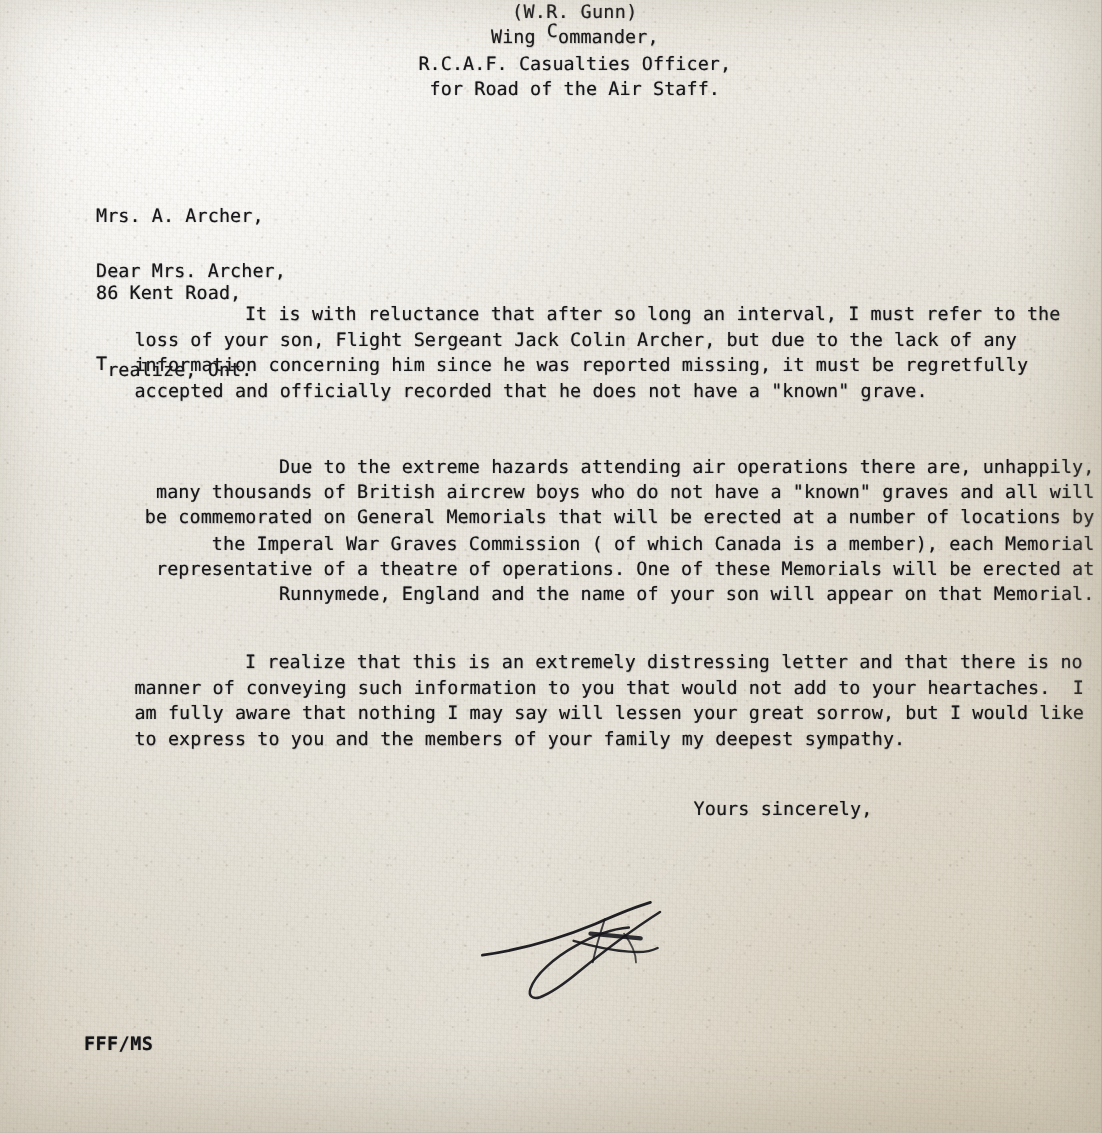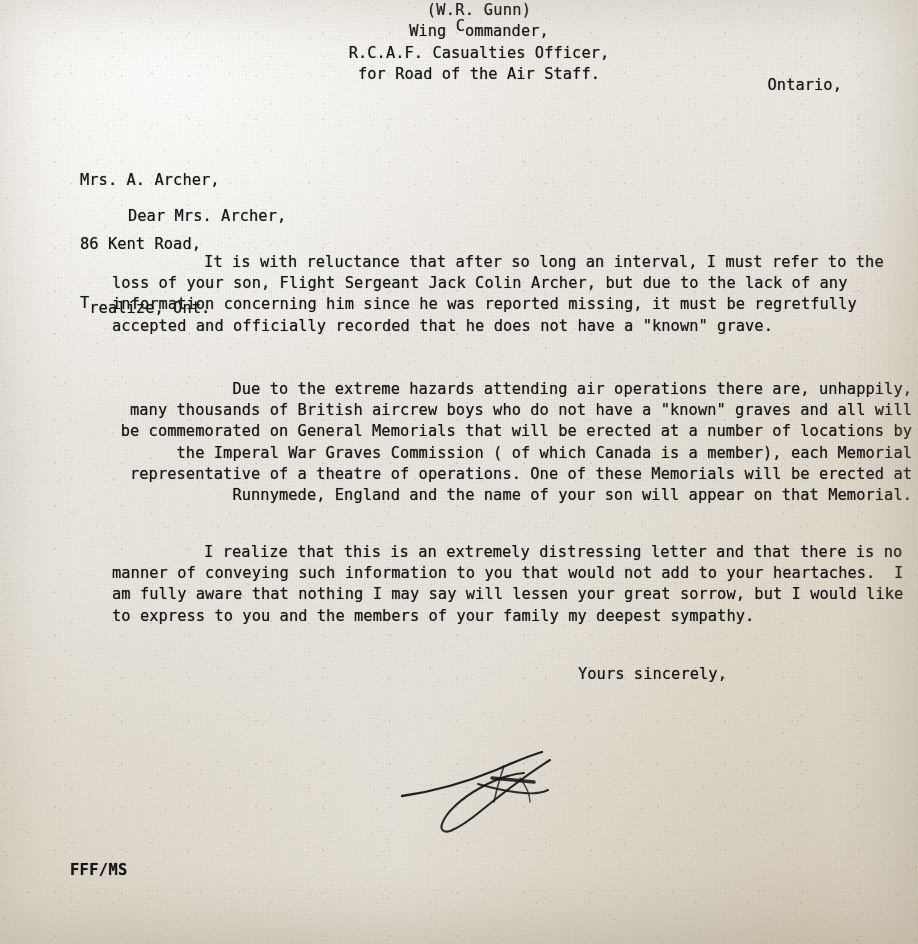--- a/index.html
+++ b/index.html
@@ -73,21 +73,21 @@
   .blk { position: absolute; white-space: pre; }
 
   
   #date-block {
     right: 76px;
     top: 33px;
     text-align: right;
   }
 
   #recipient-block { left: 80px; top: 128px; }
-  #salutation      { left: 80px; top: 206px; margin-left: 48px; }
+  #salutation      { left: 80px; top: 216px; }
 
   
   .raised {
     display: inline-block;
     vertical-align: baseline;
     position: relative;
     top: -5px;
   }
 
   .para {
@@ -142,21 +142,20 @@
 
 <div id="page">
 
   <div id="paper-base"></div>
   <div id="paper-grain"></div>
   <div id="paper-speckle"></div>
 
   <div id="content">
 
     <div class="blk" id="date-block">
-      <div>Ontario,</div>
     </div>
 
     <div class="blk" id="recipient-block">
       <div>Mrs. A. Archer,</div>
       <div>86 Kent Road,</div>
       <div><span class="raised">T</span><span>realize, Ont.</span></div>
     </div>
 
     <div class="blk" id="salutation">Dear Mrs. Archer,</div>
 

